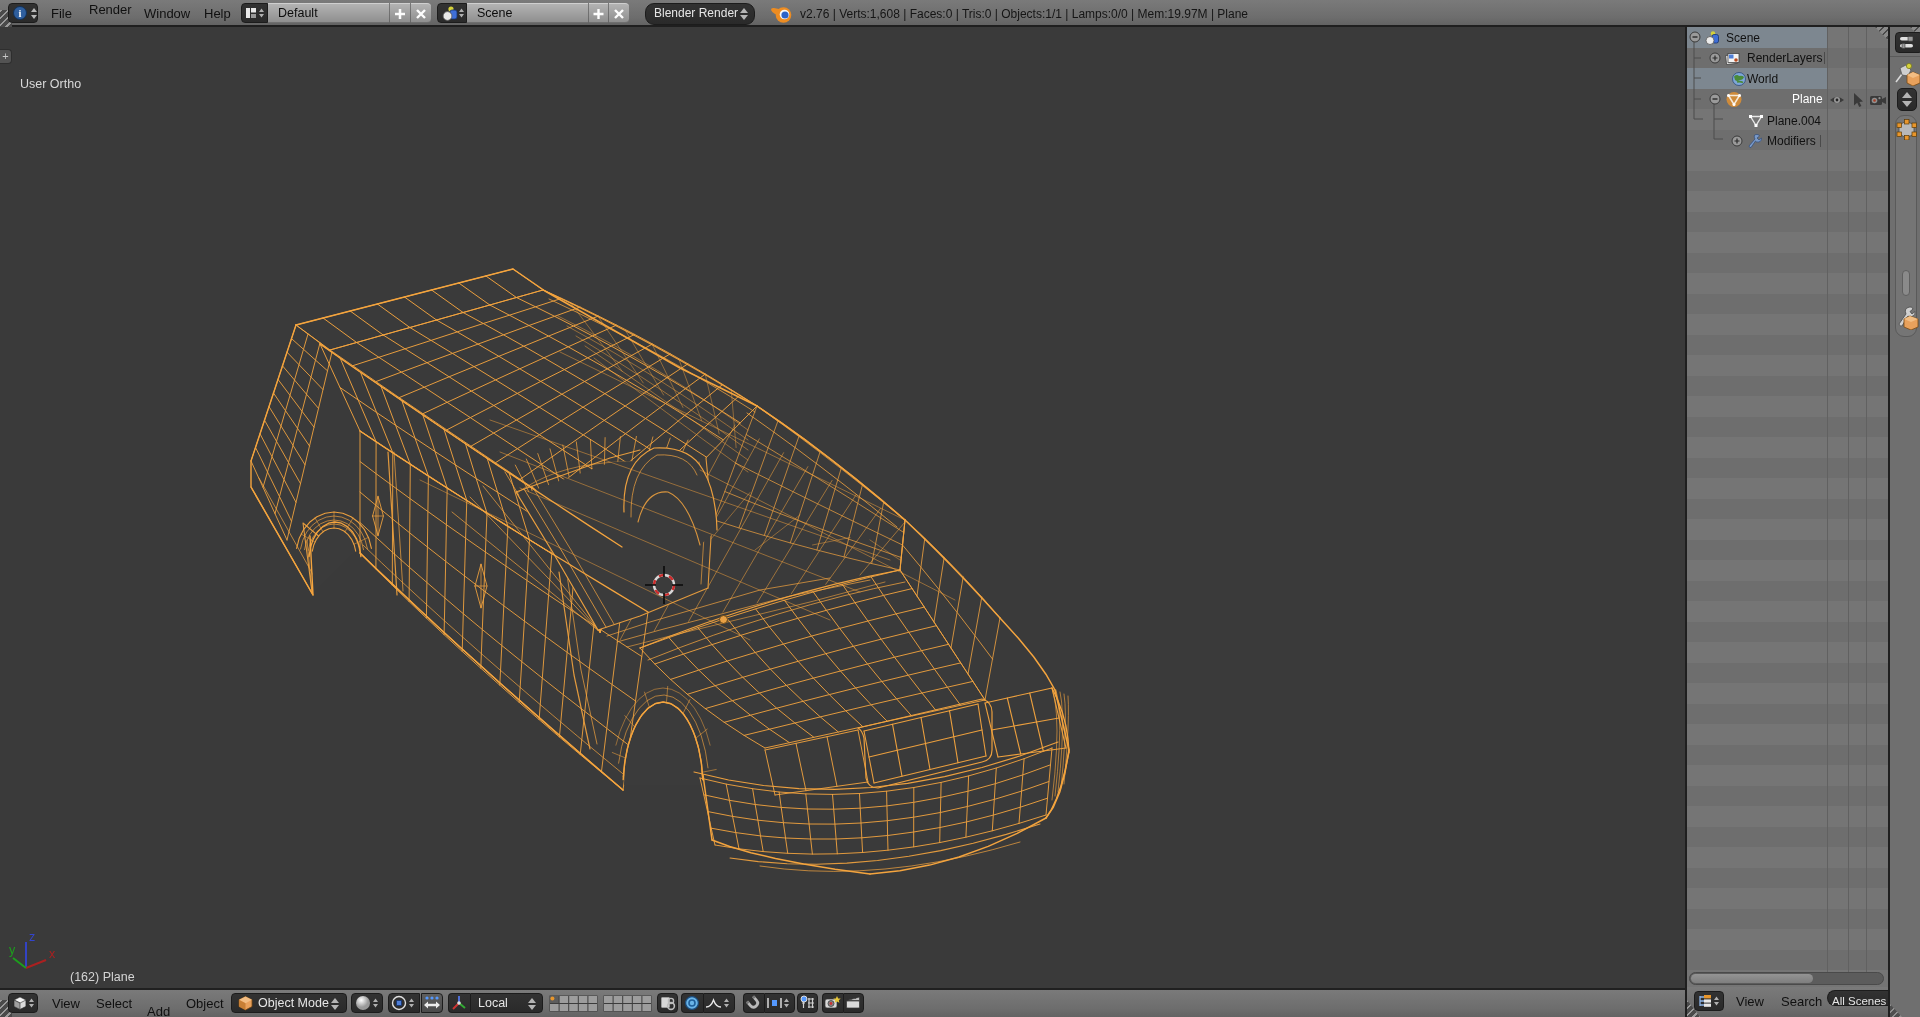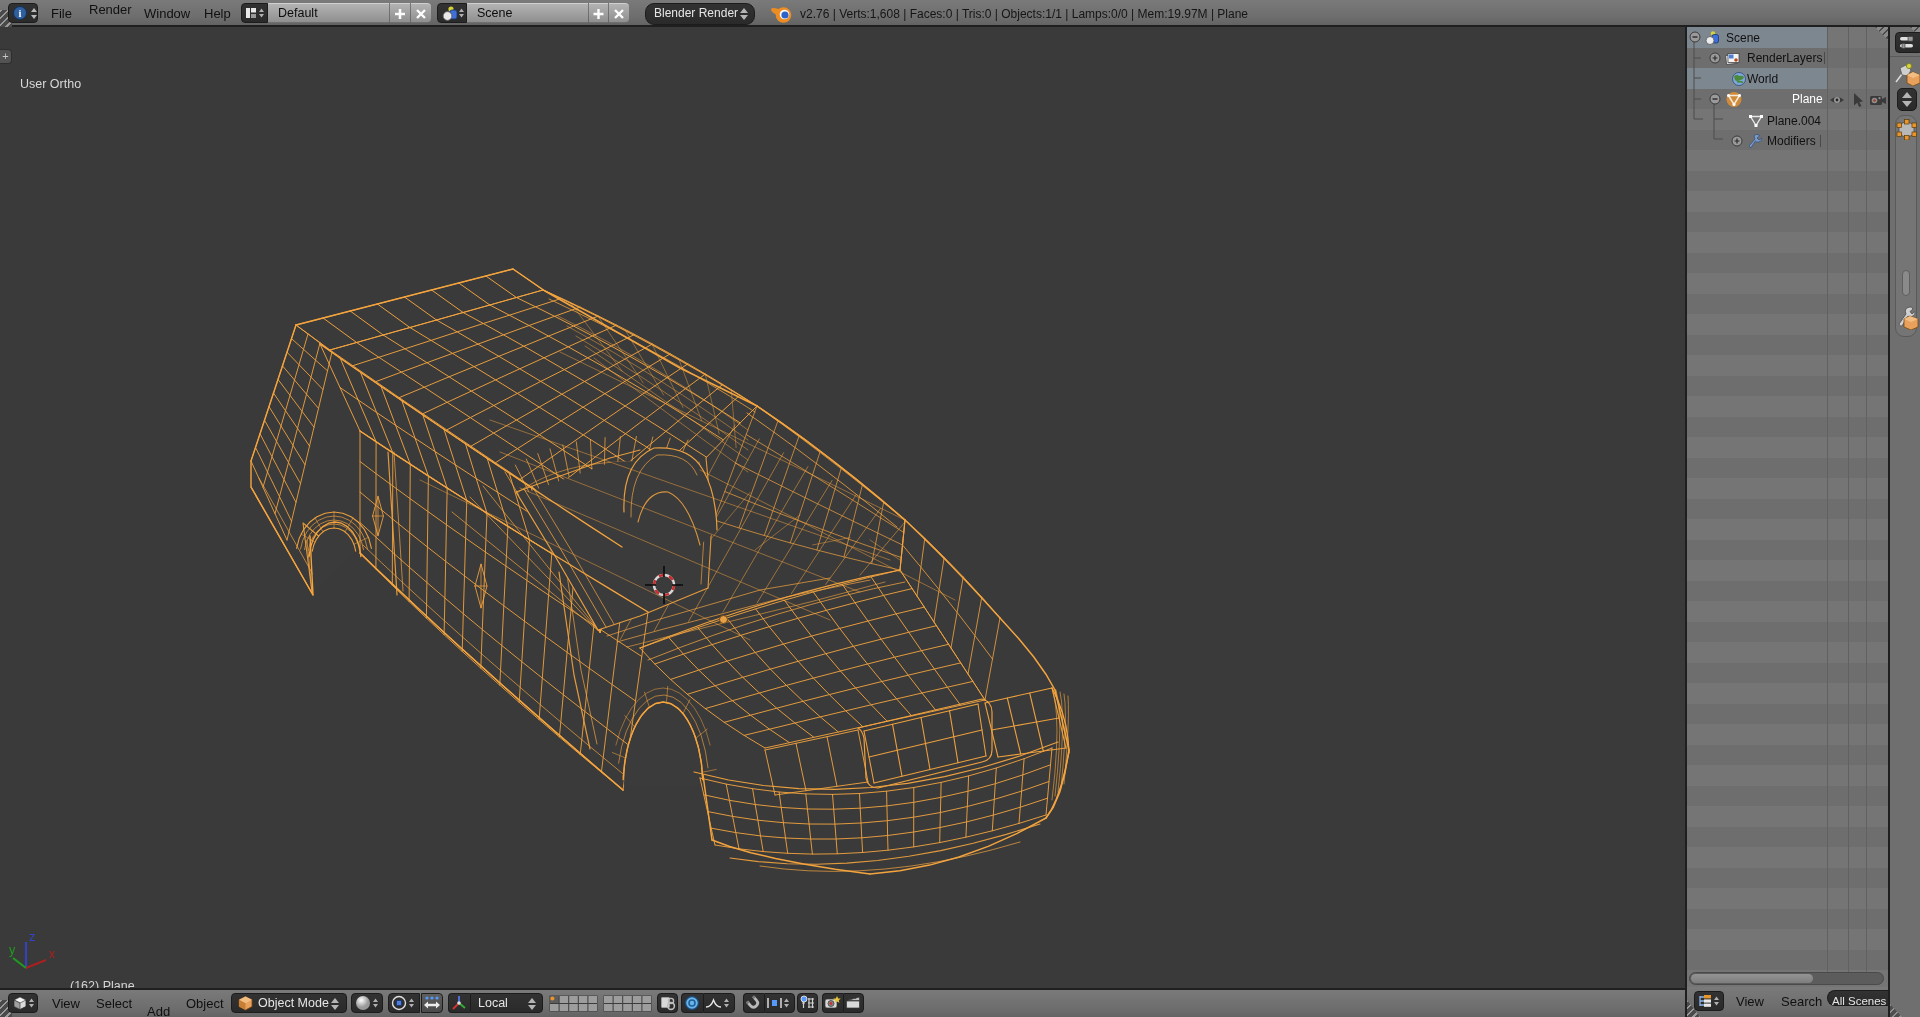--- a/index.html
+++ b/index.html
@@ -331,21 +331,21 @@
 <path d="M360.9,556.7 L359.6,547.5 L356.7,539.1 L352.6,532.0 L347.3,526.6 L341.4,523.2 L335.0,522.0 L328.6,523.2 L322.7,526.6 L317.4,532.0 L313.3,539.1 L310.4,547.5 L309.1,556.7" stroke-width="1.3" opacity="1.0"></path>
 <path d="M310.0,536.0 L313.0,595.0 L251.0,487.0 L251.0,461.0 L296.0,325.0" stroke-width="1.4" opacity="1.0"></path>
 <path d="M320.0,344.0 L348.2,363.7 L376.9,383.5 L406.0,403.4 L435.5,423.5 L465.5,443.8 L495.9,464.1 L526.8,484.6 L558.1,505.3 L589.8,526.1 L622.0,547.0" stroke-width="1.3" opacity="1.0"></path>
 <path d="M360.0,431.0 L382.7,446.1 L406.7,461.9 L432.1,478.4 L458.9,495.5 L487.0,513.2 L516.5,531.7 L547.3,550.8 L579.5,570.5 L613.1,590.9 L648.0,612.0" stroke-width="1.3" opacity="1.0"></path>
 </g>
       </svg>
   </div>
 
   <div class="abs" style="left:20px;top:37px;font-size:12.5px;color:#d9d9d9;margin-top:40px;">User Ortho</div>
   <div class="abs" style="left:0;top:49px;width:12px;height:15px;background:#535353;border:1px solid #2e2e2e;border-left:none;border-radius:0 4px 4px 0;color:#c8c8c8;font-size:11px;line-height:13px;text-align:center;">+</div>
-  <div class="abs" style="left:70px;top:970px;font-size:12.5px;color:#d4d4d4;margin-top:9px;">(162) Plane</div>
+  <div class="abs" style="left:70px;top:970px;font-size:12.5px;color:#d4d4d4;">(162) Plane</div>
 
   <svg class="abs" style="left:0;top:920px;" width="70" height="62">
     <g stroke-width="1.9" fill="none">
       <path d="M26,48 L26,22" stroke="#3344cc"></path>
       <path d="M26,48 L46,40" stroke="#aa2020"></path>
       <path d="M26,48 L13,38" stroke="#1d9e1d"></path>
     </g>
     <text x="29" y="21" font-size="12.5" fill="#3344cc" font-family="Liberation Sans">z</text>
     <text x="49" y="38" font-size="12.5" fill="#aa2020" font-family="Liberation Sans">x</text>
     <text x="9" y="34" font-size="12.5" fill="#1d9e1d" font-family="Liberation Sans">y</text>

